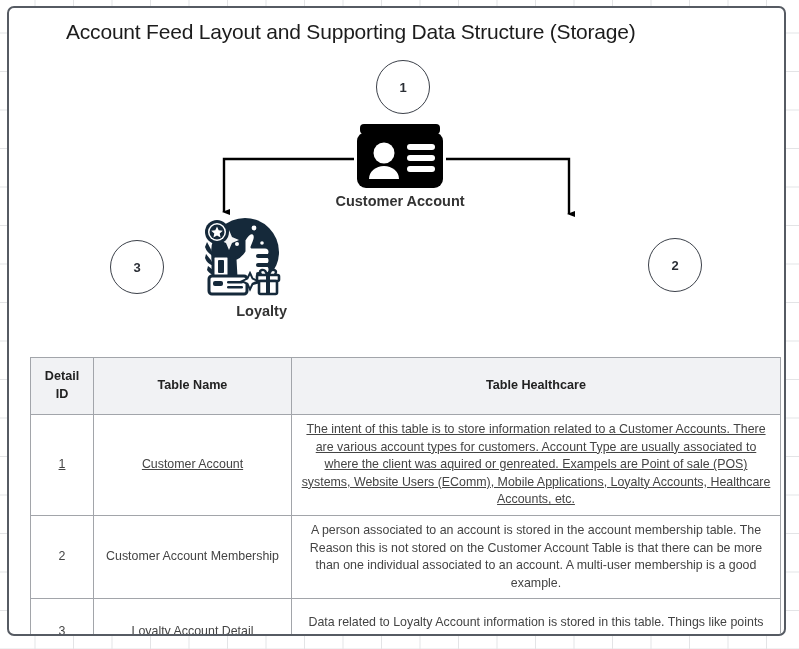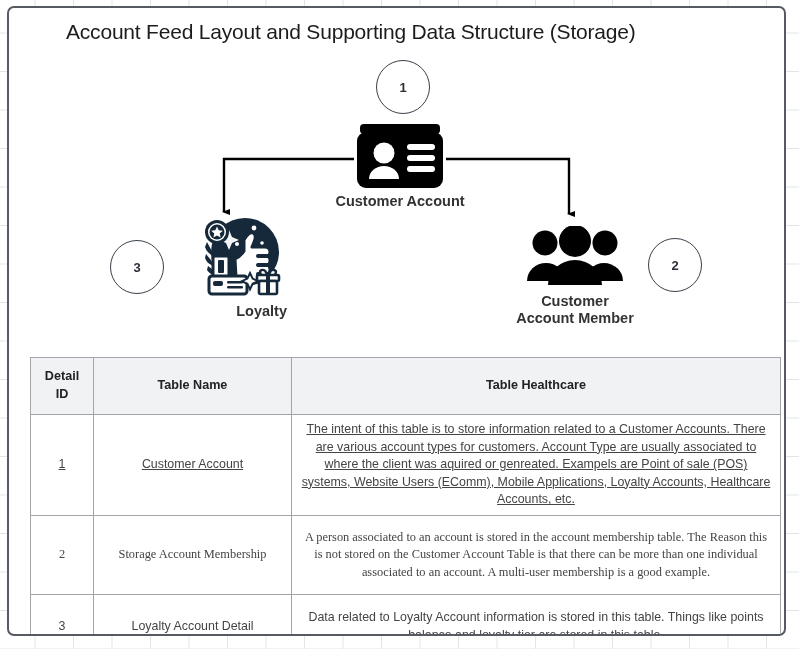--- a/index.html
+++ b/index.html
@@ -137,21 +137,21 @@
     font-size: 12.6px;
     height: 44px;
   }
   col.c-id     { width: 63px; }
   col.c-name   { width: 198px; }
   col.c-intent { width: 489px; }
 
   td.cell-id   { font-size: 12.6px; }
   td.cell-name { font-size: 12.6px; }
   tr.r1 td { height: 84px; text-decoration: underline; }
-  tr.r2 td { height: 66px; font-family: Liberation Serif, serif; }
+  tr.r2 td { height: 66px; }
   tr.r3 td { height: 52px; }
 </style>
 </head>
 <body>
 
 <div id="page">
 
   <div id="canvas">
 
     <div id="title">Account Feed Layout and Supporting Data Structure (Storage)</div>
@@ -178,32 +178,20 @@
         <rect x="0" y="8" width="86" height="56" rx="9" fill="#000000"></rect>
         <circle cx="27" cy="29" r="10.5" fill="#ffffff"></circle>
         <path d="M12 55 a15 13 0 0 1 30 0 z" fill="#ffffff"></path>
         <rect x="50" y="20" width="28" height="6" rx="3" fill="#ffffff"></rect>
         <rect x="50" y="31" width="28" height="6" rx="3" fill="#ffffff"></rect>
         <rect x="50" y="42" width="28" height="6" rx="3" fill="#ffffff"></rect>
       </svg>
       <div class="node-label">Customer Account</div>
     </div>
 
-    <div class="node" id="node-member">
-      <svg class="icon-member" viewBox="0 0 96 62" xmlns="http://www.w3.org/2000/svg">
-        <circle cx="18" cy="17" r="12.5" fill="#000000"></circle>
-        <circle cx="78" cy="17" r="12.5" fill="#000000"></circle>
-        <circle cx="48" cy="15" r="16" fill="#000000"></circle>
-        <path d="M0 55 a19 18 0 0 1 38 0 z" fill="#000000"></path>
-        <path d="M58 55 a19 18 0 0 1 38 0 z" fill="#000000"></path>
-        <path d="M21 59 a27 25 0 0 1 54 0 z" fill="#000000"></path>
-      </svg>
-      <div class="node-label">Customer
-Account Member</div>
-    </div>
 
     <div class="node" id="node-loyalty">
       <svg class="icon-loyalty" viewBox="0 0 88 88" xmlns="http://www.w3.org/2000/svg">
 
         <circle cx="46" cy="42" r="34" fill="#15293a"></circle>
 
         <path d="M30 20 l3 7 7 3 -7 3 -3 7 -3 -7 -7 -3 7 -3 z" fill="#ffffff" opacity="0.95"></path>
         <circle cx="55" cy="18" r="2.4" fill="#ffffff"></circle>
         <circle cx="63" cy="33" r="1.8" fill="#ffffff"></circle>
         <circle cx="38" cy="34" r="2" fill="#ffffff"></circle>
@@ -263,21 +251,21 @@
           </tr>
         </thead>
         <tbody>
           <tr class="r1">
             <td class="cell-id">1</td>
             <td class="cell-name">Customer Account</td>
             <td class="cell-intent">The intent of this table is to store information related to a Customer Accounts.  There are various account types for customers. Account Type are usually associated to where the client was aquired or genreated. Exampels are Point of sale (POS) systems, Website Users (EComm), Mobile Applications, Loyalty Accounts, Healthcare Accounts, etc.</td>
           </tr>
           <tr class="r2">
             <td class="cell-id">2</td>
-            <td class="cell-name">Storage Account Membership</td>
+            <td class="cell-name">Customer Account Membership</td>
             <td class="cell-intent">A person associated to an account is stored in the account membership table.  The Reason this is not stored on the Customer Account Table is that there can be more than one individual associated to an account.  A multi-user membership is a good example.</td>
           </tr>
           <tr class="r3">
             <td class="cell-id">3</td>
             <td class="cell-name">Loyalty Account Detail</td>
             <td class="cell-intent">Data related to Loyalty Account information is stored in this table.  Things like points balance and loyalty tier are stored in this table.</td>
           </tr>
         </tbody>
       </table>
     </div>

